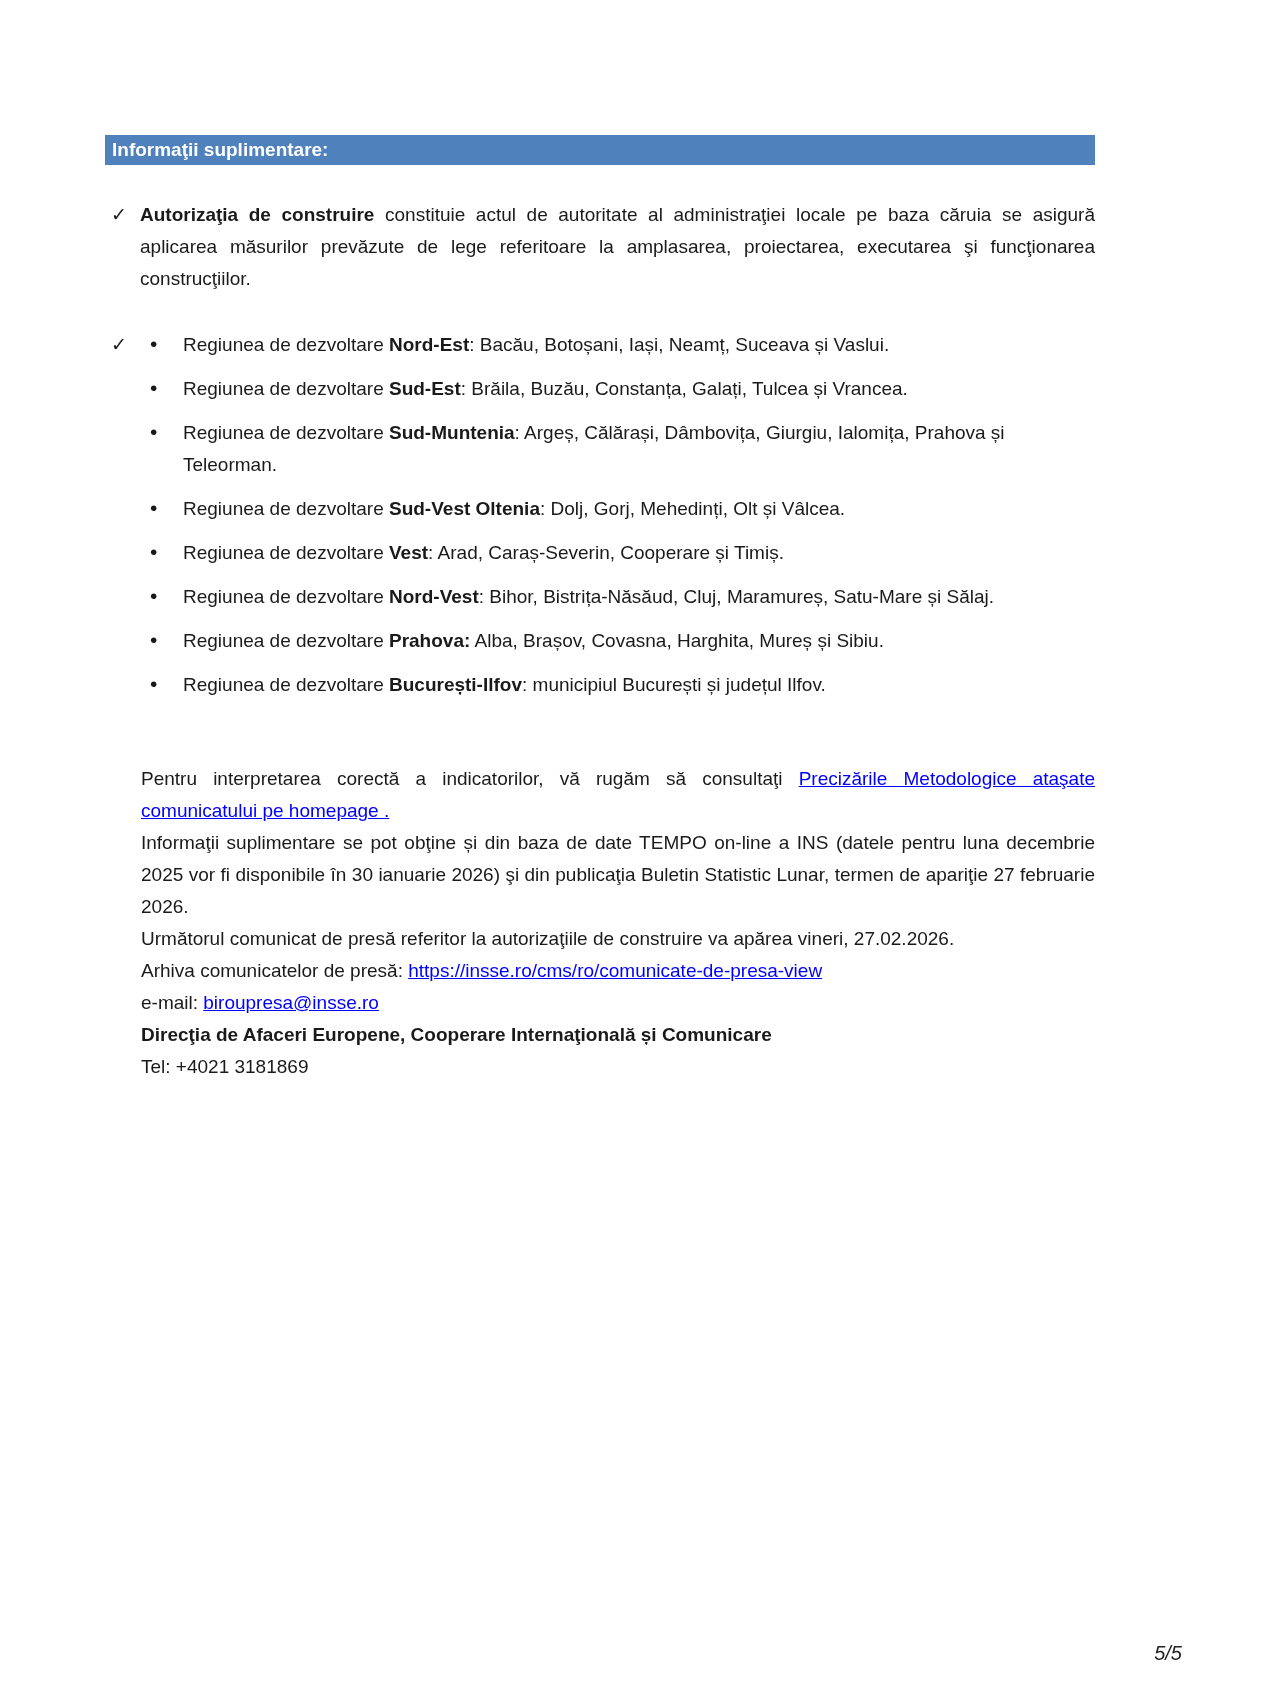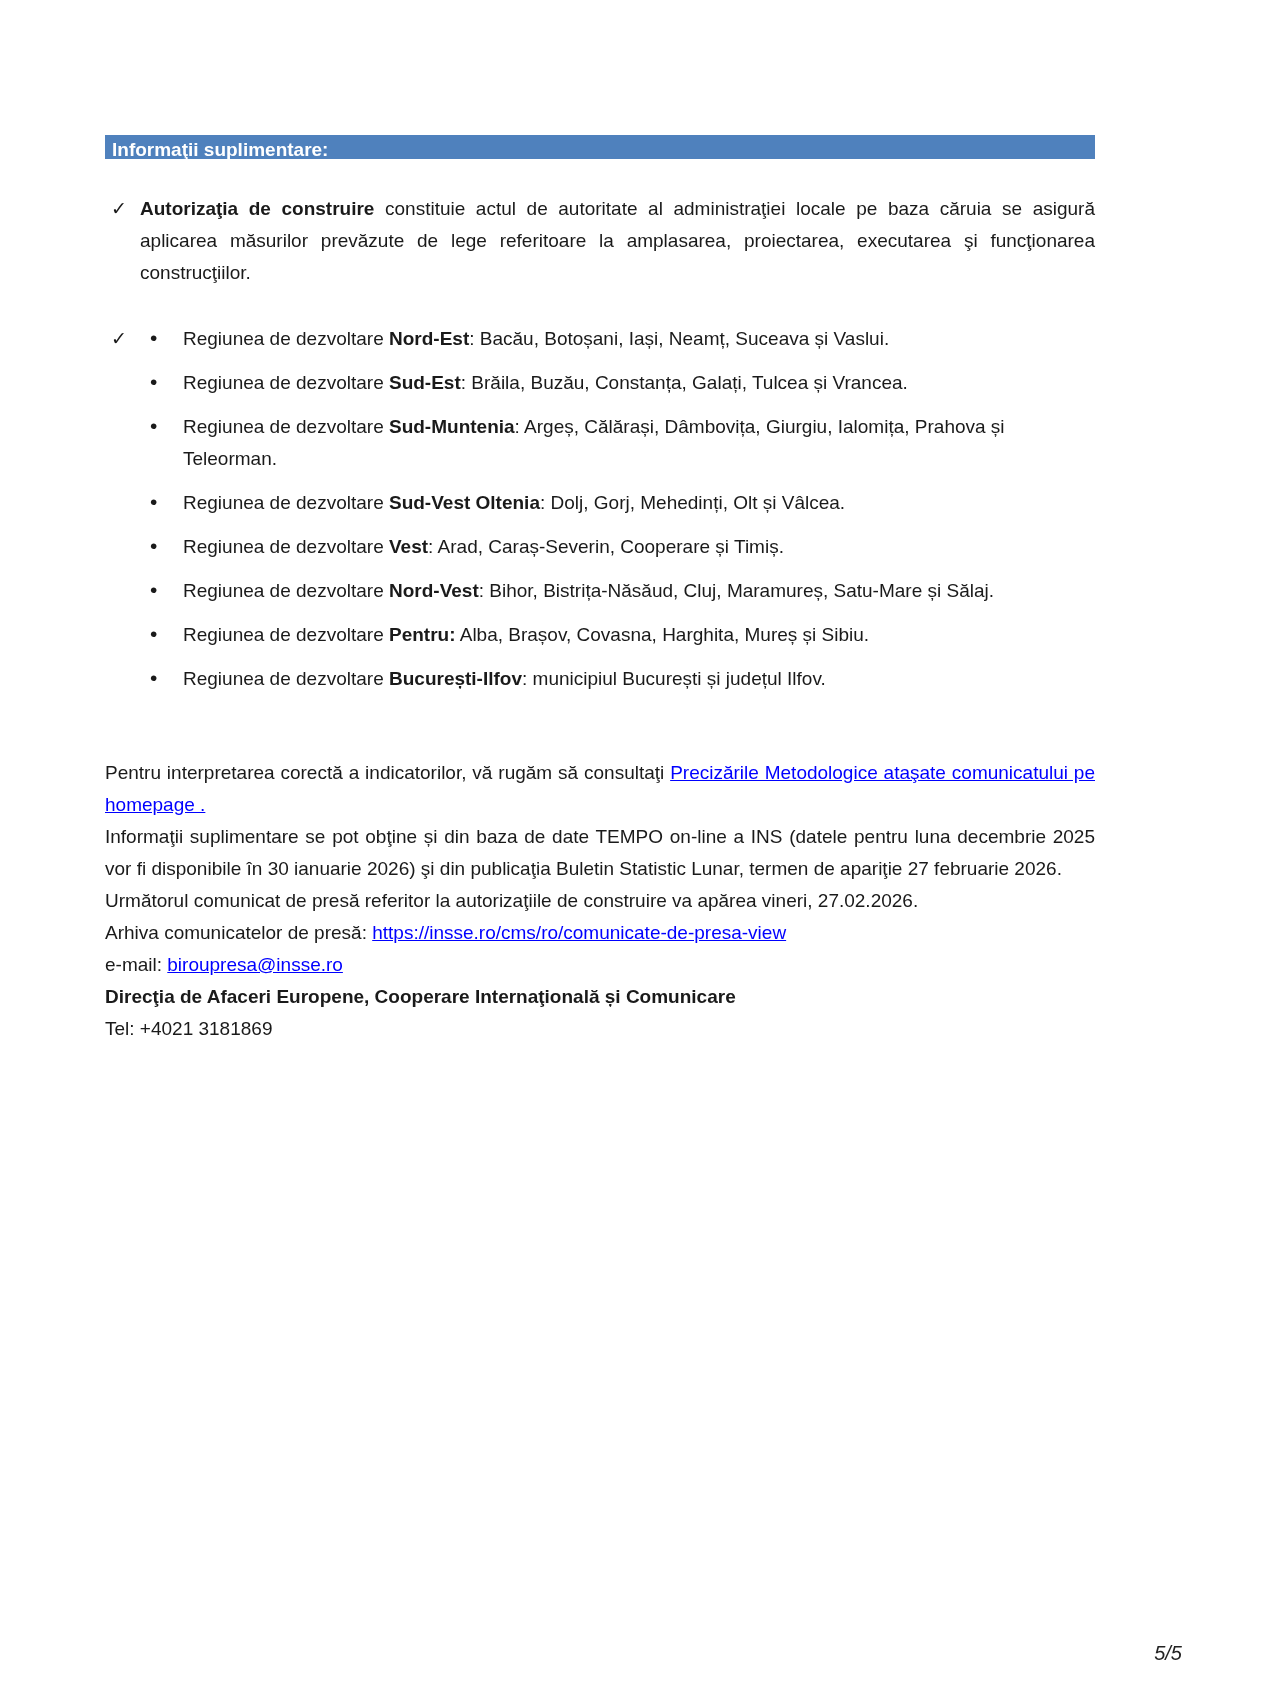--- a/index.html
+++ b/index.html
@@ -17,21 +17,21 @@
   .page-content {
     position: absolute;
     left: 105px;
     top: 135px;
     width: 990px;
   }
   .section-header {
     background: #4F81BD;
     color: #ffffff;
     font-weight: bold;
-    height: 24px;
+    height: 30px;
     line-height: 30px;
     padding-left: 7px;
   }
   .check-item {
     position: relative;
     padding-left: 35px;
     margin-top: 34px;
     text-align: justify;
   }
   .check-item.heading { text-align: left; font-weight: bold; }
@@ -49,21 +49,21 @@
     margin-bottom: 12px;
     text-align: left;
   }
   .bullet-dot {
     position: absolute;
     left: 45px;
     top: -1px;
     font-size: 21px;
   }
   .paragraph-block { margin-top: 62px; }
-  .para { text-align: left; }
+  .para { text-align: left; margin-left: 36px; }
   .para.justified { text-align: justify; }
   .bold { font-weight: bold; }
   a, .link {
     color: #0000FF;
     text-decoration: underline;
     cursor: pointer;
   }
   .link.bold { font-weight: normal; }
   .page-footer {
     position: absolute;
@@ -113,21 +113,21 @@
     <div class="bullet-item">
       <span class="bullet-dot">•</span>
       <span>Regiunea de dezvoltare </span><span class="bold">Vest</span><span>: Arad, Caraș-Severin, Cooperare și Timiș.</span>
     </div>
     <div class="bullet-item">
       <span class="bullet-dot">•</span>
       <span>Regiunea de dezvoltare </span><span class="bold">Nord-Vest</span><span>: Bihor, Bistrița-Năsăud, Cluj, Maramureș, Satu-Mare și Sălaj.</span>
     </div>
     <div class="bullet-item">
       <span class="bullet-dot">•</span>
-      <span>Regiunea de dezvoltare </span><span class="bold">Pentru:</span><span> Alba, Brașov, Covasna, Harghita, Mureș și Sibiu.</span>
+      <span>Regiunea de dezvoltare </span><span class="bold">Prahova:</span><span> Alba, Brașov, Covasna, Harghita, Mureș și Sibiu.</span>
     </div>
     <div class="bullet-item">
       <span class="bullet-dot">•</span>
       <span>Regiunea de dezvoltare </span><span class="bold">București-Ilfov</span><span>: municipiul București și județul Ilfov.</span>
     </div>
   </div>
 
   <div class="paragraph-block">
     <div class="para justified">
       <span>Pentru interpretarea corectă a indicatorilor, vă rugăm să consultaţi </span><a class="link">Precizările Metodologice ataşate comunicatului pe homepage .</a>

